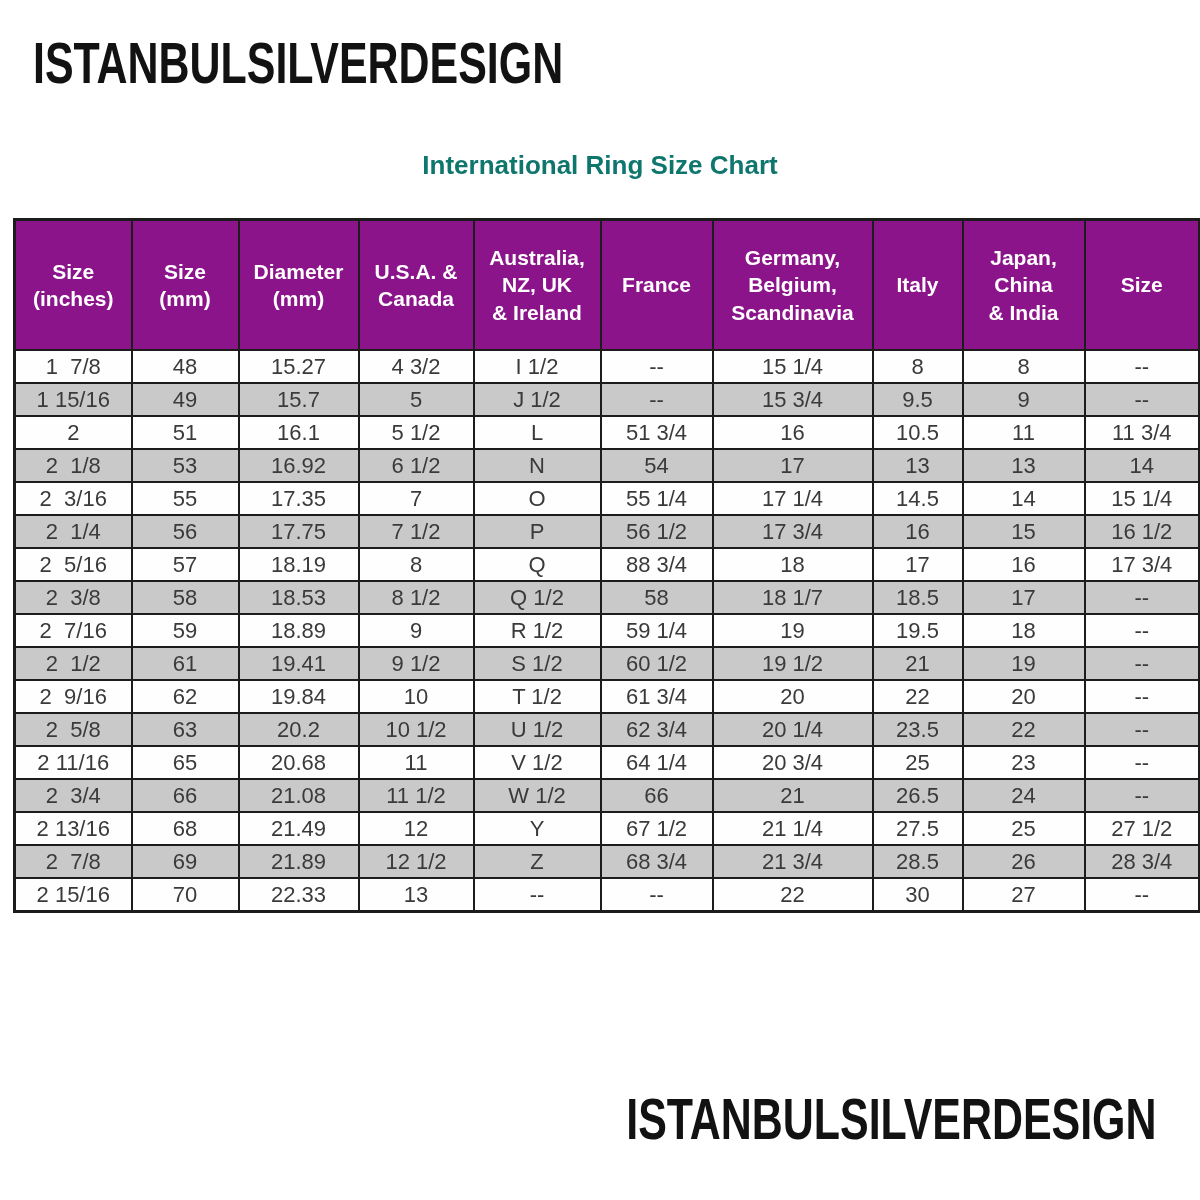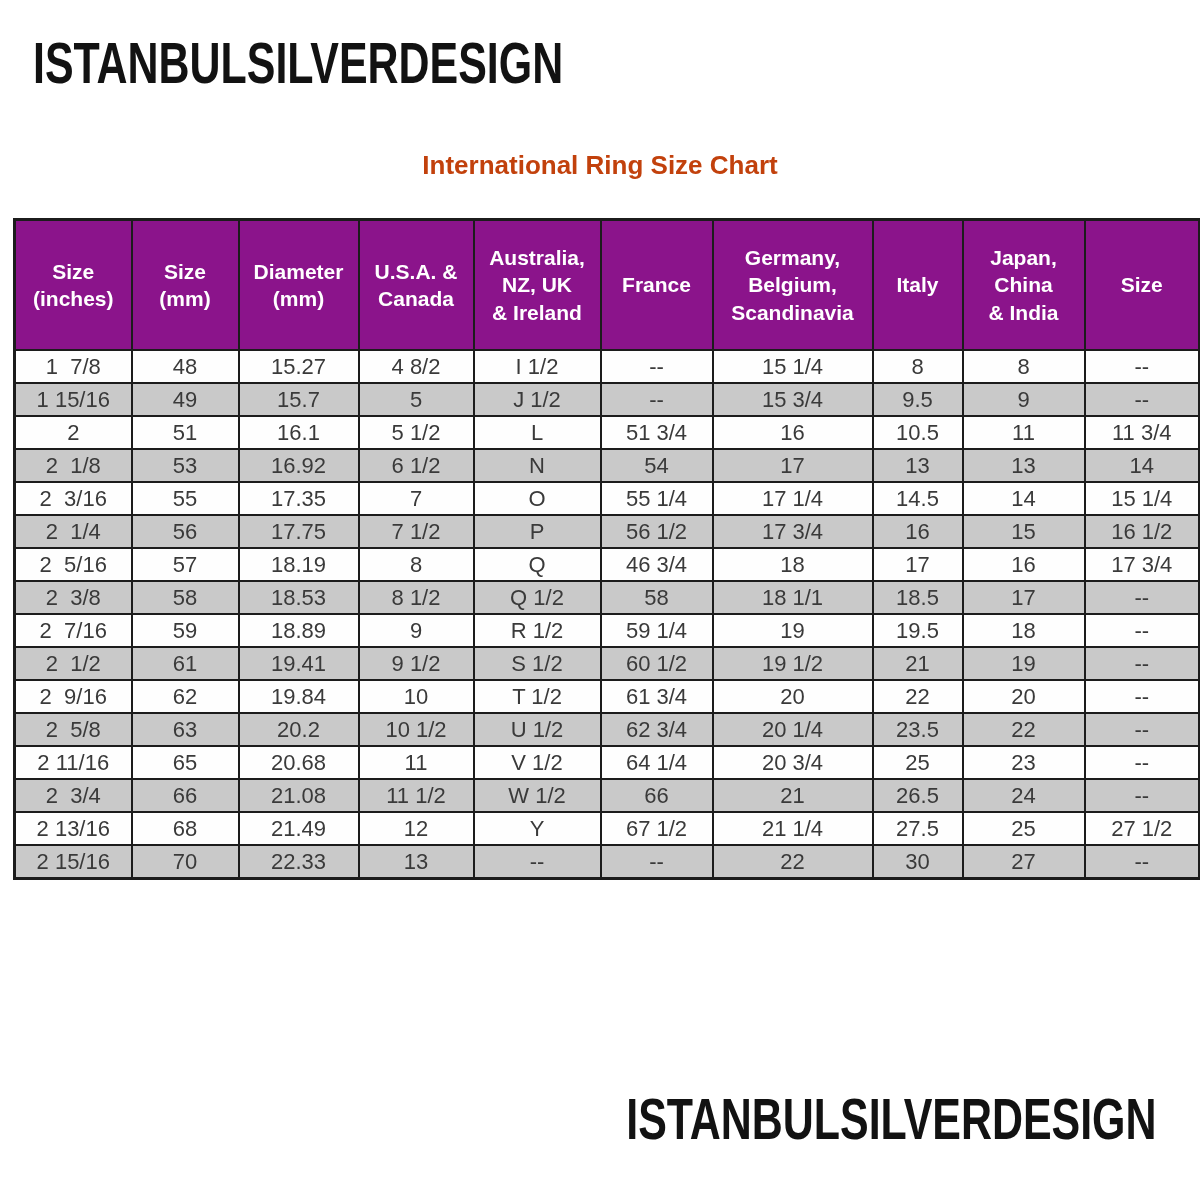--- a/index.html
+++ b/index.html
@@ -37,21 +37,21 @@
     transform-origin: right top;
   }
   .chart-title {
     position: absolute;
     left: 0;
     top: 150px;
     width: 1200px;
     text-align: center;
     font-size: 26px;
     font-weight: bold;
-    color: #c2410c;
+    color: #0f766e;
   }
   .table-wrap {
     position: absolute;
     left: 4px;
     top: 218px;
     padding-left: 9px;
   }
   table {
     border-collapse: collapse;
     table-layout: fixed;
@@ -141,21 +141,21 @@
 China
 &amp; India</th>
             <th>Size</th>
           </tr>
         </thead>
         <tbody>
           <tr>
             <td>1  7/8</td>
             <td>48</td>
             <td>15.27</td>
-            <td>4 8/2</td>
+            <td>4 3/2</td>
             <td>I 1/2</td>
             <td>--</td>
             <td>15 1/4</td>
             <td>8</td>
             <td>8</td>
             <td>--</td>
           </tr>
           <tr>
             <td>1 15/16</td>
             <td>49</td>
@@ -215,34 +215,34 @@
             <td>16</td>
             <td>15</td>
             <td>16 1/2</td>
           </tr>
           <tr>
             <td>2  5/16</td>
             <td>57</td>
             <td>18.19</td>
             <td>8</td>
             <td>Q</td>
-            <td>46 3/4</td>
+            <td>88 3/4</td>
             <td>18</td>
             <td>17</td>
             <td>16</td>
             <td>17 3/4</td>
           </tr>
           <tr>
             <td>2  3/8</td>
             <td>58</td>
             <td>18.53</td>
             <td>8 1/2</td>
             <td>Q 1/2</td>
             <td>58</td>
-            <td>18 1/1</td>
+            <td>18 1/7</td>
             <td>18.5</td>
             <td>17</td>
             <td>--</td>
           </tr>
           <tr>
             <td>2  7/16</td>
             <td>59</td>
             <td>18.89</td>
             <td>9</td>
             <td>R 1/2</td>
@@ -318,20 +318,32 @@
             <td>21.49</td>
             <td>12</td>
             <td>Y</td>
             <td>67 1/2</td>
             <td>21 1/4</td>
             <td>27.5</td>
             <td>25</td>
             <td>27 1/2</td>
           </tr>
           <tr>
+            <td>2  7/8</td>
+            <td>69</td>
+            <td>21.89</td>
+            <td>12 1/2</td>
+            <td>Z</td>
+            <td>68 3/4</td>
+            <td>21 3/4</td>
+            <td>28.5</td>
+            <td>26</td>
+            <td>28 3/4</td>
+          </tr>
+          <tr>
             <td>2 15/16</td>
             <td>70</td>
             <td>22.33</td>
             <td>13</td>
             <td>--</td>
             <td>--</td>
             <td>22</td>
             <td>30</td>
             <td>27</td>
             <td>--</td>

